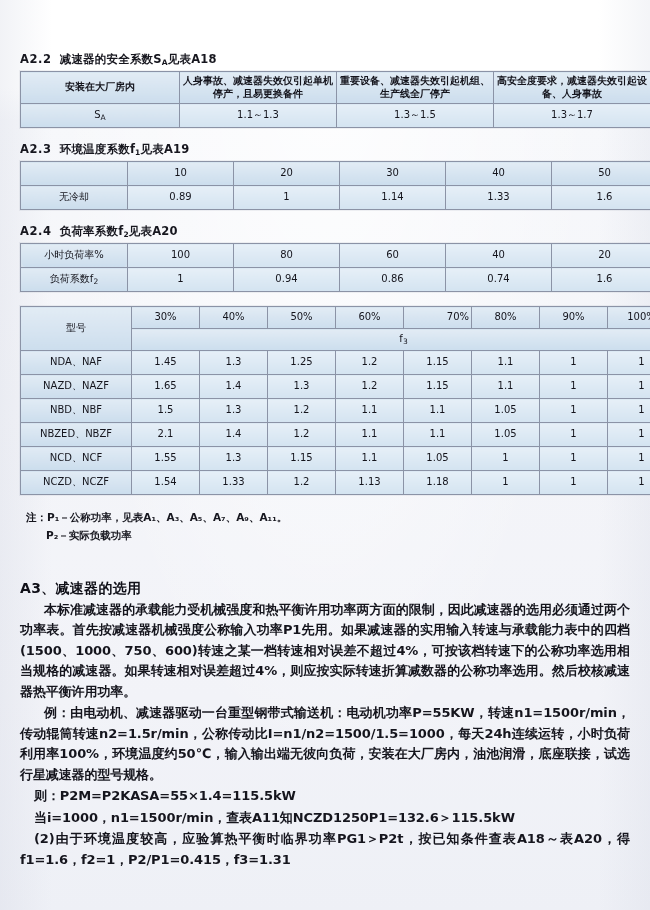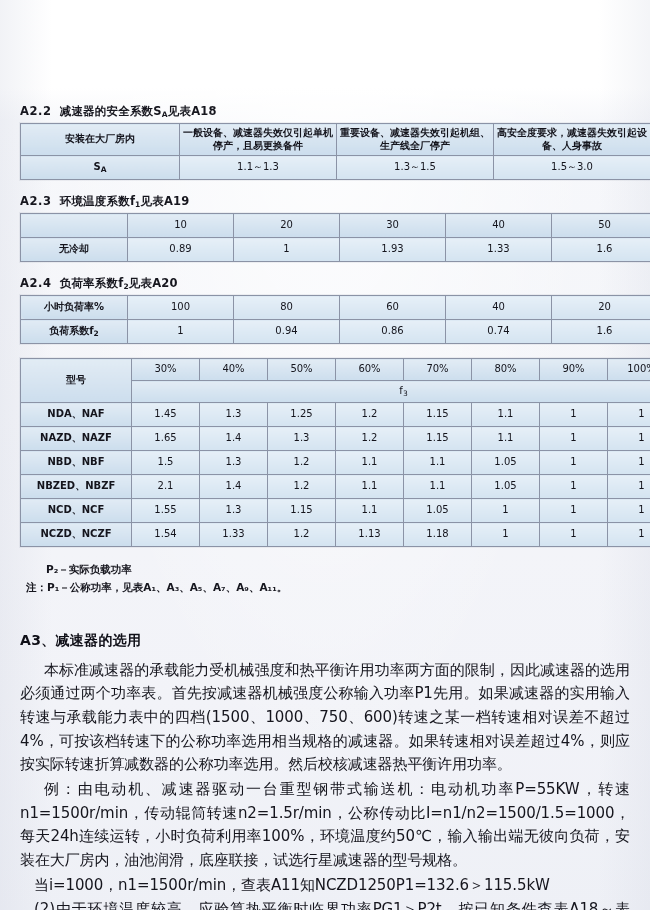--- a/index.html
+++ b/index.html
@@ -87,81 +87,81 @@
     font-weight: bold;
   }
   table.doc .hdr-txt {
     font-weight: bold;
     font-size: 10px;
   }
   table.doc .val {
     background: linear-gradient(180deg, rgba(231,240,248,.95), rgba(212,228,241,.95));
   }
   table.doc .lbl {
-    font-weight: bold;
+    font-weight: normal;
   }
   .t22 td { height: 17px; }
   .t19 td, .t20 td { height: 17px; }
   .t21 td { height: 17px; }
   .t21 .hrow td { height: 15px; }
 
   
   .note {
     font-size: 10.5px;
     line-height: 1.55;
     margin: 2px 0 0 6px;
     color: #16161e;
     font-weight: bold;
   }
   .note .ind { display: inline-block; width: 20px; }
 
   
   .a3-head {
     font-size: 14px;
     font-weight: bold;
-    margin: 36px 0 9px 0;
+    margin: 36px 0 2px 0;
     letter-spacing: .3px;
     color: #101018;
   }
   .para {
-    font-size: 15px;
+    font-size: 13px;
     line-height: 1.58;
     text-align: justify;
     margin: 0 0 1px 0;
     color: #15151d;
-    font-weight: normal;
+    font-weight: bold;
     letter-spacing: -.1px;
   }
   .para.indent { text-indent: 24px; }
   .para.ind1 { margin-left: 14px; }
 </style>
 </head>
 <body>
 
 <div id="paper"></div>
 
 <div id="page">
 
-  <div class="sec-head" style="margin-top:104px;">
+  <div class="sec-head" style="margin-top:52px;">
     <span class="num">A2.2</span><span>减速器的安全系数S</span><sub>A</sub><span>见表A18</span>
   </div>
 
   <table class="doc t22">
     <tbody>
         <tr class="hdrrow">
       <th style="width:154px;" class="hdr-txt">安装在大厂房内</th>
-      <th style="width:152px;" class="hdr-txt">一般设备、减速器失效仅引起单机停产，且易更换备件</th>
+      <th style="width:152px;" class="hdr-txt">人身事故、减速器失效仅引起单机停产，且易更换备件</th>
       <th style="width:152px;" class="hdr-txt">重要设备、减速器失效引起机组、生产线全厂停产</th>
       <th style="width:152px;" class="hdr-txt">高安全度要求，减速器失效引起设备、人身事故</th>
     </tr>
     <tr>
       <td class="lbl"><span>S</span><sub>A</sub></td>
       <td class="val">1.1～1.3</td>
       <td class="val">1.3～1.5</td>
-      <td class="val">1.5～3.0</td>
+      <td class="val">1.3～1.7</td>
     </tr>
   </tbody>
     </table>
 
   <div class="sec-head">
     <span class="num">A2.3</span><span>环境温度系数f</span><sub>1</sub><span>见表A19</span>
   </div>
 
   <table class="doc t19">
     <tbody>
@@ -170,21 +170,21 @@
       <td style="width:101px;">10</td>
       <td style="width:101px;">20</td>
       <td style="width:101px;">30</td>
       <td style="width:101px;">40</td>
       <td style="width:101px;">50</td>
     </tr>
     <tr>
       <td class="lbl">无冷却</td>
       <td class="val">0.89</td>
       <td class="val">1</td>
-      <td class="val">1.93</td>
+      <td class="val">1.14</td>
       <td class="val">1.33</td>
       <td class="val">1.6</td>
     </tr>
   </tbody>
     </table>
 
   <div class="sec-head">
     <span class="num">A2.4</span><span>负荷率系数f</span><sub>2</sub><span>见表A20</span>
   </div>
 
@@ -211,21 +211,21 @@
 
 
   <table class="doc t21">
     <tbody>
         <tr class="hrow">
       <td rowspan="2" style="width:106px;" class="lbl">型号</td>
       <td style="width:63px;">30%</td>
       <td style="width:63px;">40%</td>
       <td style="width:63px;">50%</td>
       <td style="width:63px;">60%</td>
-      <td style="width:63px;">70%</td>
+      <td style="width:63px;text-align:right;">70%</td>
       <td style="width:63px;">80%</td>
       <td style="width:63px;">90%</td>
       <td style="width:63px;">100%</td>
     </tr>
     <tr class="hrow">
       <td colspan="8"><span>f</span><sub>3</sub></td>
     </tr>
 
     <tr>
       <td class="lbl">NDA、NAF</td>
@@ -289,24 +289,25 @@
       <td class="val">1.2</td>
       <td class="val">1.13</td>
       <td class="val">1.18</td>
       <td class="val">1</td>
       <td class="val">1</td>
       <td class="val">1</td>
     </tr>
   </tbody>
     </table>
 
+  <div class="note">注：P₁－公称功率，见表A₁、A₃、A₅、A₇、A₉、A₁₁。</div>
   <div class="note"><span class="ind"></span><span>P₂－实际负载功率</span></div>
-  <div class="note">注：P₁－公称功率，见表A₁、A₃、A₅、A₇、A₉、A₁₁。</div>
 
   <div class="a3-head">A3、减速器的选用</div>
 
   <div class="para indent">本标准减速器的承载能力受机械强度和热平衡许用功率两方面的限制，因此减速器的选用必须通过两个功率表。首先按减速器机械强度公称输入功率P1先用。如果减速器的实用输入转速与承载能力表中的四档(1500、1000、750、600)转速之某一档转速相对误差不超过4%，可按该档转速下的公称功率选用相当规格的减速器。如果转速相对误差超过4%，则应按实际转速折算减数器的公称功率选用。然后校核减速器热平衡许用功率。</div>
   <div class="para indent">例：由电动机、减速器驱动一台重型钢带式输送机：电动机功率P=55KW，转速n1=1500r/min，传动辊筒转速n2=1.5r/min，公称传动比I=n1/n2=1500/1.5=1000，每天24h连续运转，小时负荷利用率100%，环境温度约50℃，输入输出端无彼向负荷，安装在大厂房内，油池润滑，底座联接，试选行星减速器的型号规格。</div>
 
+  <div class="para ind1">则：P2M=P2KASA=55×1.4=115.5kW</div>
   <div class="para ind1">当i=1000，n1=1500r/min，查表A11知NCZD1250P1=132.6＞115.5kW</div>
   <div class="para" style="text-indent:14px;">(2)由于环境温度较高，应验算热平衡时临界功率PG1＞P2t，按已知条件查表A18～表A20，得f1=1.6，f2=1，P2/P1=0.415，f3=1.31</div>
 
 </div>
 
 </body></html>

